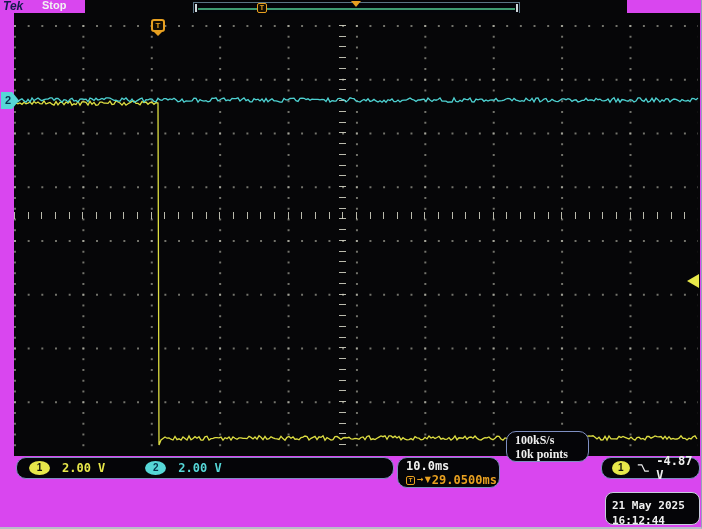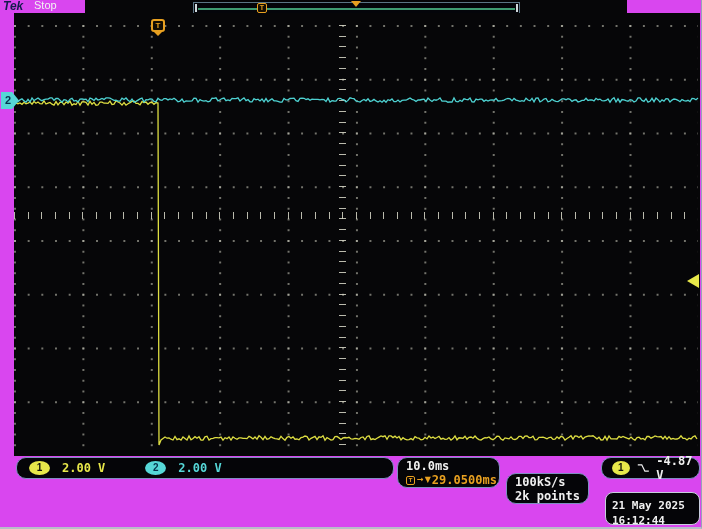--- a/index.html
+++ b/index.html
@@ -7,21 +7,21 @@
   #frame {
     position: relative; width: 702px; height: 529px;
     background: #d946ef;
     border-bottom: 2px solid #b8bdc8; border-right: 1px solid #9aa2b8;
     overflow: hidden;
     font-family: "Liberation Sans", sans-serif;
   }
   
   #top-strip-black { position:absolute; left:85px; top:0; width:542px; height:13px; background:#060608; }
   #tek-logo { position:absolute; left:3px; top:-1px; font-size:12px; font-weight:900; font-style:italic; color:#131c4e; letter-spacing:0; }
-  #run-status { position:absolute; left:34px; top:-1px; font-size:11px; font-weight:normal; color:#f2f2f2;text-align:center; }
+  #run-status { position:absolute; left:42px; top:-1px; font-size:11px; font-weight:bold; color:#f2f2f2;text-align:center; }
   #overview-bar { position:absolute; left:193px; top:2px; width:327px; height:12px; border:1px solid #5b7585; background:#04050a; }
   #overview-bar .bracket { position:absolute; top:1px; width:2px; height:8px; background:#cfd8dc; }
   #overview-line { position:absolute; left:4px; right:4px; top:5px; height:2px; background:#3f9b72; }
   #overview-trigger-icon {
     position:absolute; left:257px; top:3px; width:10px; height:10px;
     border:1px solid #e8a020; border-radius:2px; color:#e8a020; background:#140d02;
     font-size:7px; font-weight:bold; text-align:center; line-height:8px;
   }
   .tri-down { width:0; height:0; border-left:5px solid transparent; border-right:5px solid transparent; border-top:6px solid #e8a020; position:absolute; }
   #overview-position-marker { left:351px; top:1px; }
@@ -81,21 +81,21 @@
   .txt-cyan { color:#56d7d7; }
   .txt-orange { color:#e8a020;text-align:center; }
   #time-readout-box { left:397px; top:457px; width:103px; height:31px; padding:1px 0 0 8px; line-height:14px; }
   #delay-row { display:flex; align-items:center; gap:1px; }
   #delay-trigger-icon {
     width:9px; height:9px; border:1px solid #e8a020; border-radius:2px;
     font-size:6px; line-height:7px; text-align:center; color:#e8a020; margin-right:1px;
     font-family:"Liberation Sans", sans-serif;
   }
   .mini-glyph { font-size:8px; color:#e8a020; font-family:"DejaVu Sans", sans-serif; }
-  #rate-readout-box { left:506px; top:473px; width:83px; height:31px; padding:1px 0 0 8px; line-height:14px; }
+  #rate-readout-box { left:506px; top:431px; width:83px; height:31px; padding:1px 0 0 8px; line-height:14px;font-family:Liberation Serif, serif; }
   #trigger-readout-box { left:601px; top:457px; width:99px; height:22px; display:flex; align-items:center; gap:7px; padding-left:10px; }
   #datetime-box { left:605px; top:492px; width:95px; height:33px; border-color:#c8cede; border-radius:8px; padding:5px 0 0 6px; font-size:11px; line-height:15px; }
   svg { display:block; }
 </style>
 </head>
 <body>
 
 <div id="frame">
 
   <div id="top-strip-black"></div>
@@ -143,21 +143,21 @@
     <div id="delay-row">
       <span id="delay-trigger-icon">T</span>
       <span class="mini-glyph">→</span>
       <span class="mini-glyph">▼</span>
       <span class="txt-orange">29.0500ms</span>
     </div>
   </div>
 
   <div id="rate-readout-box" class="readout-box">
     <div>100kS/s</div>
-    <div>2k points</div>
+    <div>10k points</div>
   </div>
 
   <div id="trigger-readout-box" class="readout-box">
     <span class="ch-badge badge-yellow">1</span>
     <svg width="15" height="12" viewBox="0 0 16 12">
       <polyline points="1,2 6,2 10,10 15,10" fill="none" stroke="#f0f0f0" stroke-width="1.6"></polyline>
     </svg>
     <span>-4.87 V</span>
   </div>
 

